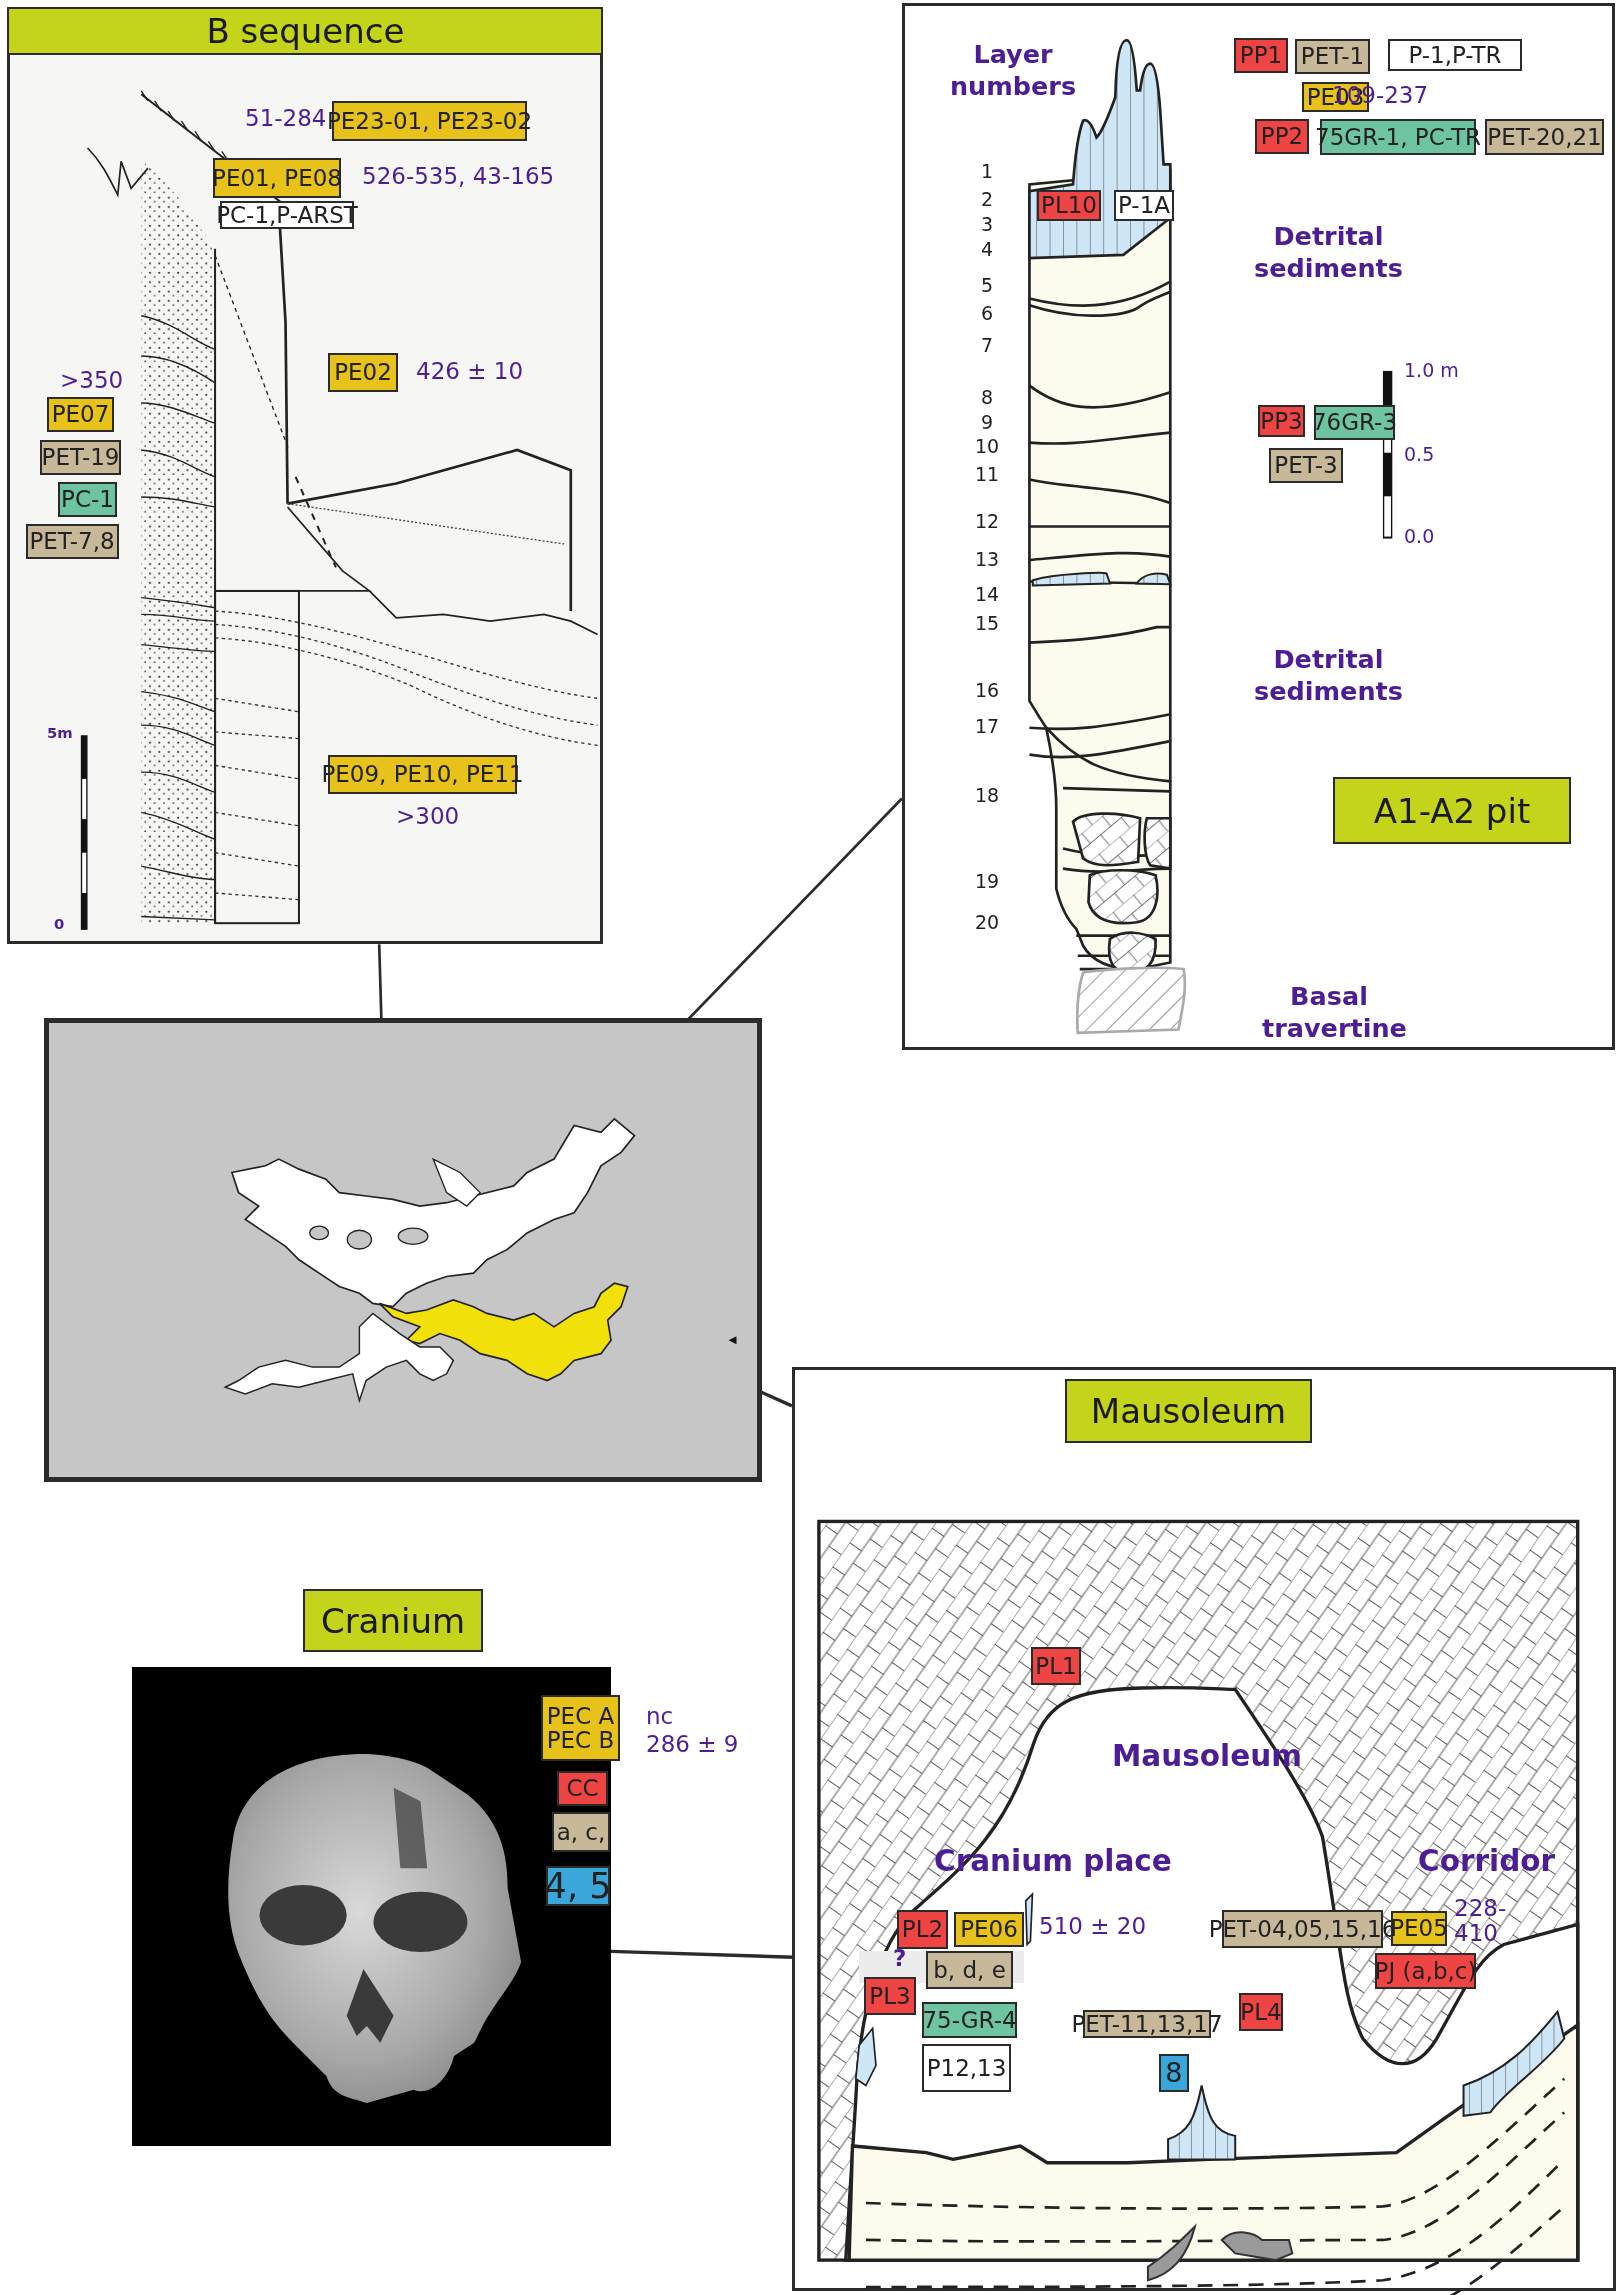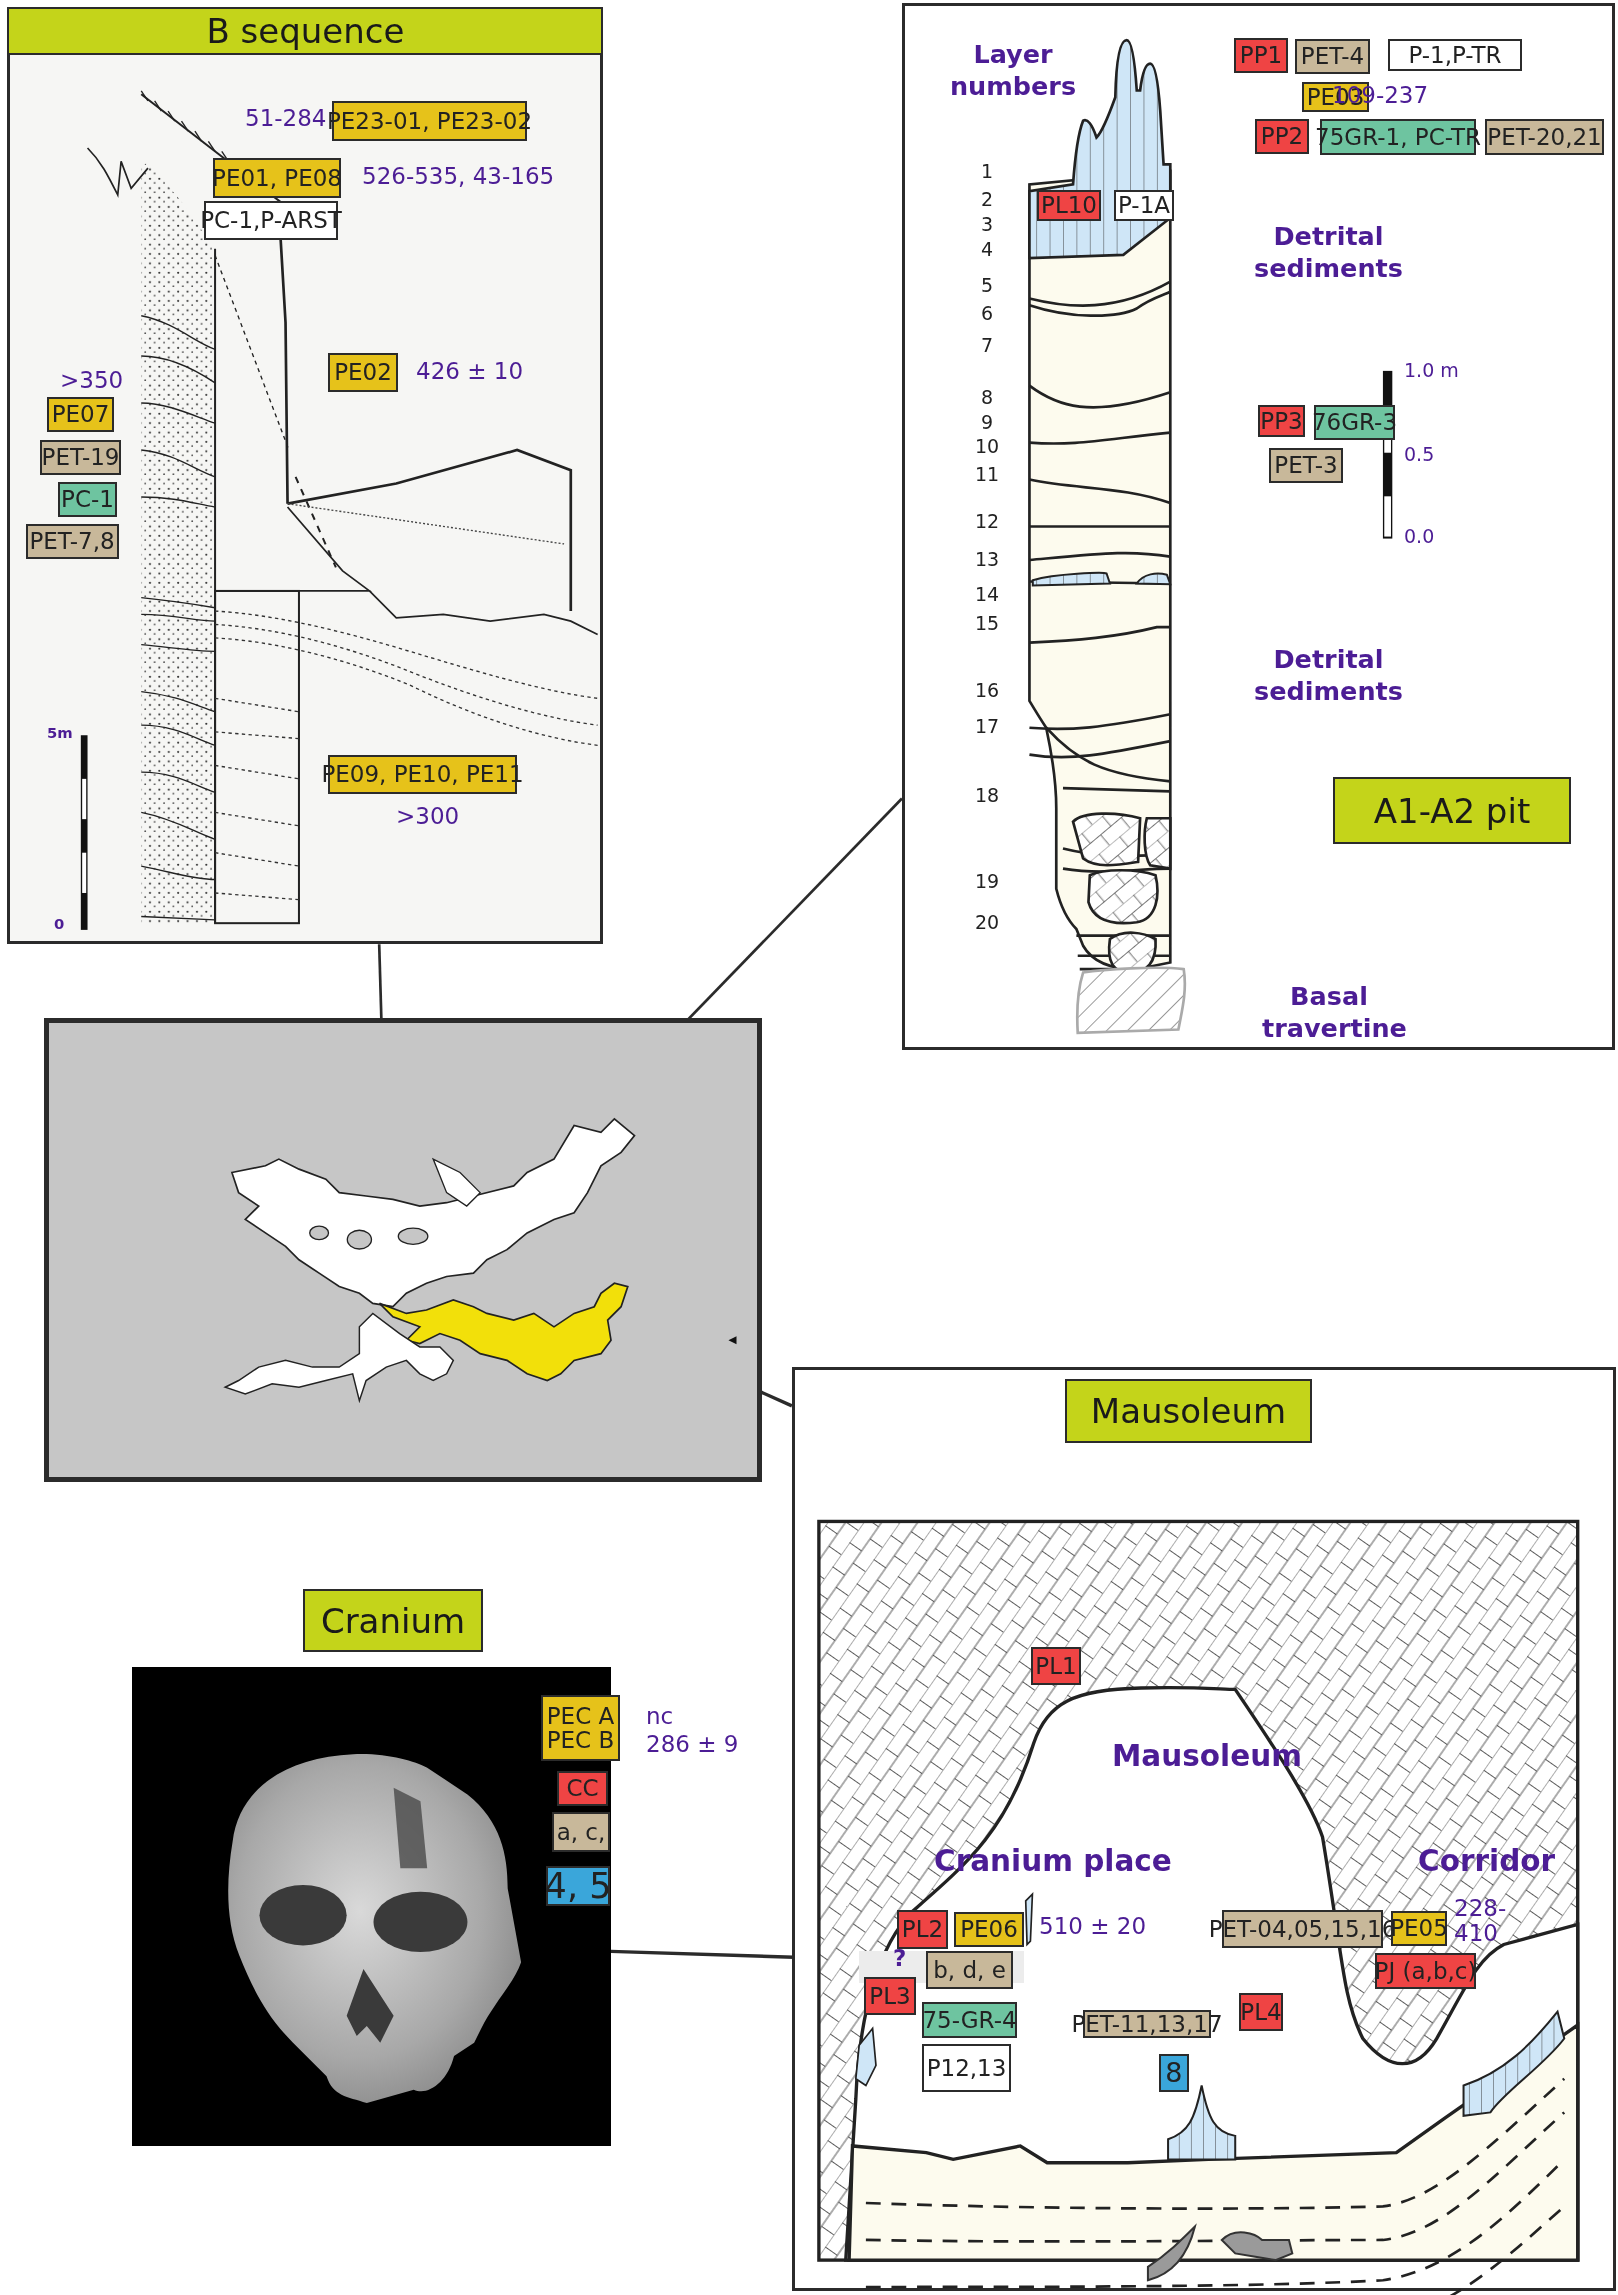--- a/index.html
+++ b/index.html
@@ -103,21 +103,21 @@
   <rect x="112" y="1150" width="6" height="60" fill="#fff"></rect>
   <rect x="112" y="1260" width="6" height="60" fill="#fff"></rect>
 </svg>
 <div class="txt" style="left:47px;top:725px;font-size:14.8px;font-weight:bold;z-index:5">5m</div>
 <div class="txt" style="left:54px;top:916px;font-size:14.8px;font-weight:bold;z-index:5">0</div>
 
 <div class="txt" style="left:245px;top:106px;z-index:5">51-284</div>
 <div class="tag t-yellow" style="left:332px;top:101px;width:195px;height:40px;z-index:5">PE23-01, PE23-02</div>
 <div class="tag t-yellow" style="left:213px;top:158px;width:128px;height:40px;z-index:5">PE01, PE08</div>
 <div class="txt" style="left:362px;top:164px;z-index:5">526-535, 43-165</div>
-<div class="tag t-white" style="left:204px;top:201px;width:134px;height:39px;z-index:5">PC-1,P-ARST</div>
+<div class="tag t-white" style="left:220px;top:201px;width:134px;height:28px;z-index:5">PC-1,P-ARST</div>
 <div class="tag t-yellow" style="left:328px;top:353px;width:70px;height:39px;z-index:5">PE02</div>
 <div class="txt" style="left:416px;top:359px;z-index:5">426 ± 10</div>
 <div class="txt" style="left:60px;top:368px;z-index:5">&gt;350</div>
 <div class="tag t-yellow" style="left:47px;top:397px;width:67px;height:35px;z-index:5">PE07</div>
 <div class="tag t-tan" style="left:40px;top:440px;width:81px;height:35px;z-index:5">PET-19</div>
 <div class="tag t-green" style="left:58px;top:482px;width:59px;height:35px;z-index:5">PC-1</div>
 <div class="tag t-tan" style="left:25.5px;top:524px;width:93px;height:35px;z-index:5">PET-7,8</div>
 <div class="tag t-yellow" style="left:328px;top:755px;width:189px;height:39px;z-index:5">PE09, PE10, PE11</div>
 <div class="txt" style="left:396px;top:804px;z-index:5">&gt;300</div>
 
@@ -203,21 +203,21 @@
 <div class="layer" style="left:967px;top:715px;z-index:5">17</div>
 <div class="layer" style="left:967px;top:784px;z-index:5">18</div>
 <div class="layer" style="left:967px;top:870px;z-index:5">19</div>
 <div class="layer" style="left:967px;top:911px;z-index:5">20</div>
 
 <div class="bold txt" style="left:1248px;top:221px;width:161px;white-space:normal;z-index:5">Detrital sediments</div>
 <div class="bold txt" style="left:1248px;top:644px;width:161px;white-space:normal;z-index:5">Detrital sediments</div>
 <div class="bold txt" style="left:1262px;top:981px;width:134px;white-space:normal;z-index:5">Basal travertine</div>
 
 <div class="tag t-orange" style="left:1234px;top:38px;width:54px;height:35px;z-index:5">PP1</div>
-<div class="tag t-tan" style="left:1295px;top:39px;width:75px;height:35px;z-index:5">PET-4</div>
+<div class="tag t-tan" style="left:1295px;top:39px;width:75px;height:35px;z-index:5">PET-1</div>
 <div class="tag t-white" style="left:1388px;top:39px;width:134px;height:32px;z-index:5">P-1,P-TR</div>
 <div class="tag t-yellow" style="left:1302px;top:82px;width:67px;height:29.5px;z-index:5">PE03</div>
 <div class="txt" style="left:1332px;top:83px;z-index:5">109-237</div>
 <div class="tag t-orange" style="left:1255px;top:119px;width:54px;height:35px;z-index:5">PP2</div>
 <div class="tag t-green" style="left:1320px;top:119px;width:156px;height:36px;z-index:5">75GR-1, PC-TR</div>
 <div class="tag t-tan" style="left:1485px;top:119px;width:119px;height:36px;z-index:5">PET-20,21</div>
 <div class="tag t-orange" style="left:1037px;top:190px;width:64px;height:31px;z-index:5">PL10</div>
 <div class="tag t-white" style="left:1114px;top:190px;width:60px;height:31px;z-index:5">P-1A</div>
 <div class="tag t-orange" style="left:1258px;top:405px;width:47px;height:32px;z-index:5">PP3</div>
 <div class="tag t-green" style="left:1314px;top:405px;width:81px;height:35px;z-index:5">76GR-3</div>

